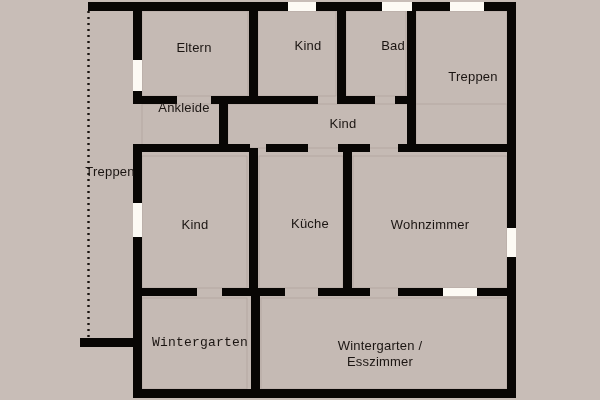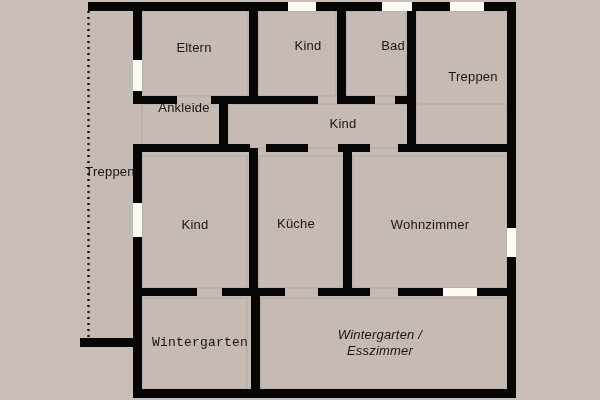--- a/index.html
+++ b/index.html
@@ -152,22 +152,22 @@
   <div class="room-label" style="left:473px; top:77px;text-align:center;">Treppen</div>
 
   <div class="room-label" style="left:184px; top:108px;">Ankleide</div>
 
   <div class="room-label" style="left:343px; top:124px;">Kind</div>
 
   <div class="room-label" style="left:110px; top:172px;">Treppen</div>
 
   <div class="room-label" style="left:195px; top:225px;">Kind</div>
 
-  <div class="room-label" style="left:296px; top:224px;">Küche</div>
+  <div class="room-label" style="left:310px; top:224px;">Küche</div>
 
   <div class="room-label" style="left:430px; top:225px;">Wohnzimmer</div>
 
   <div class="room-label" style="left:200px; top:343px;font-family:Liberation Mono, monospace;">Wintergarten</div>
 
-  <div class="room-label" style="left:380px; top:343px;font-style:italic;">Wintergarten /
+  <div class="room-label" style="left:380px; top:354px;">Wintergarten /
 Esszimmer</div>
 
 </div>
 
 </body></html>

